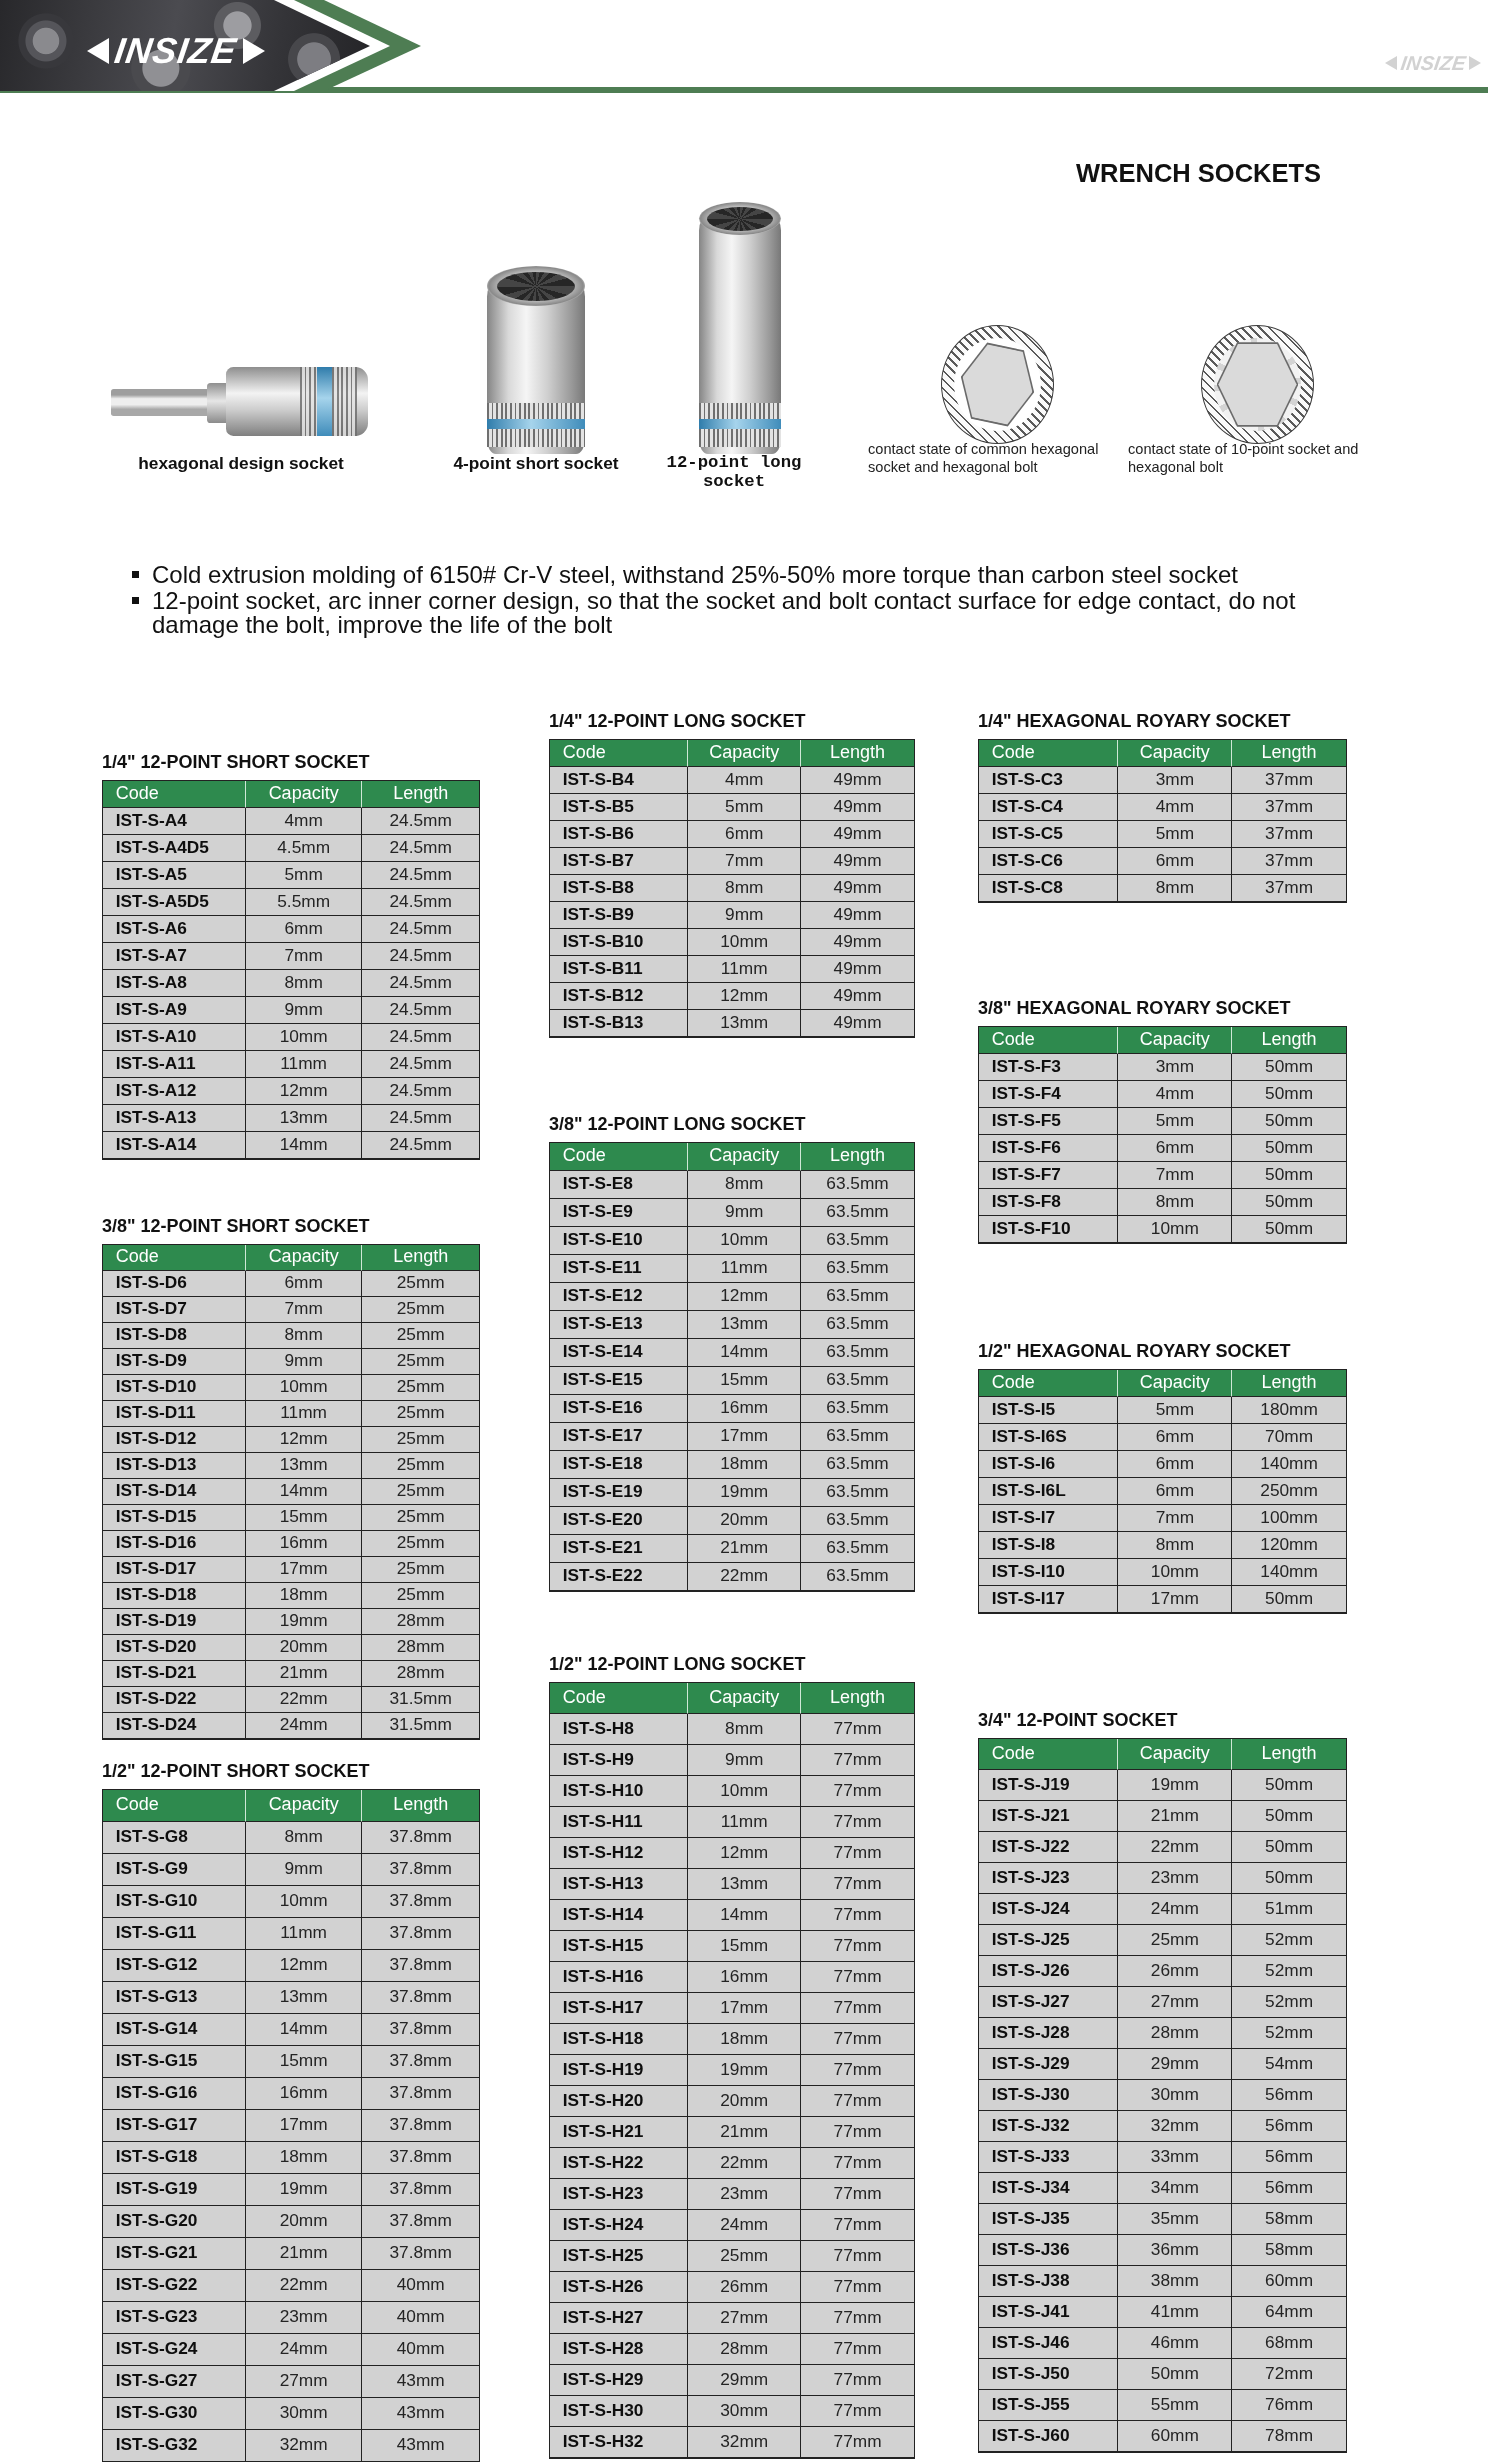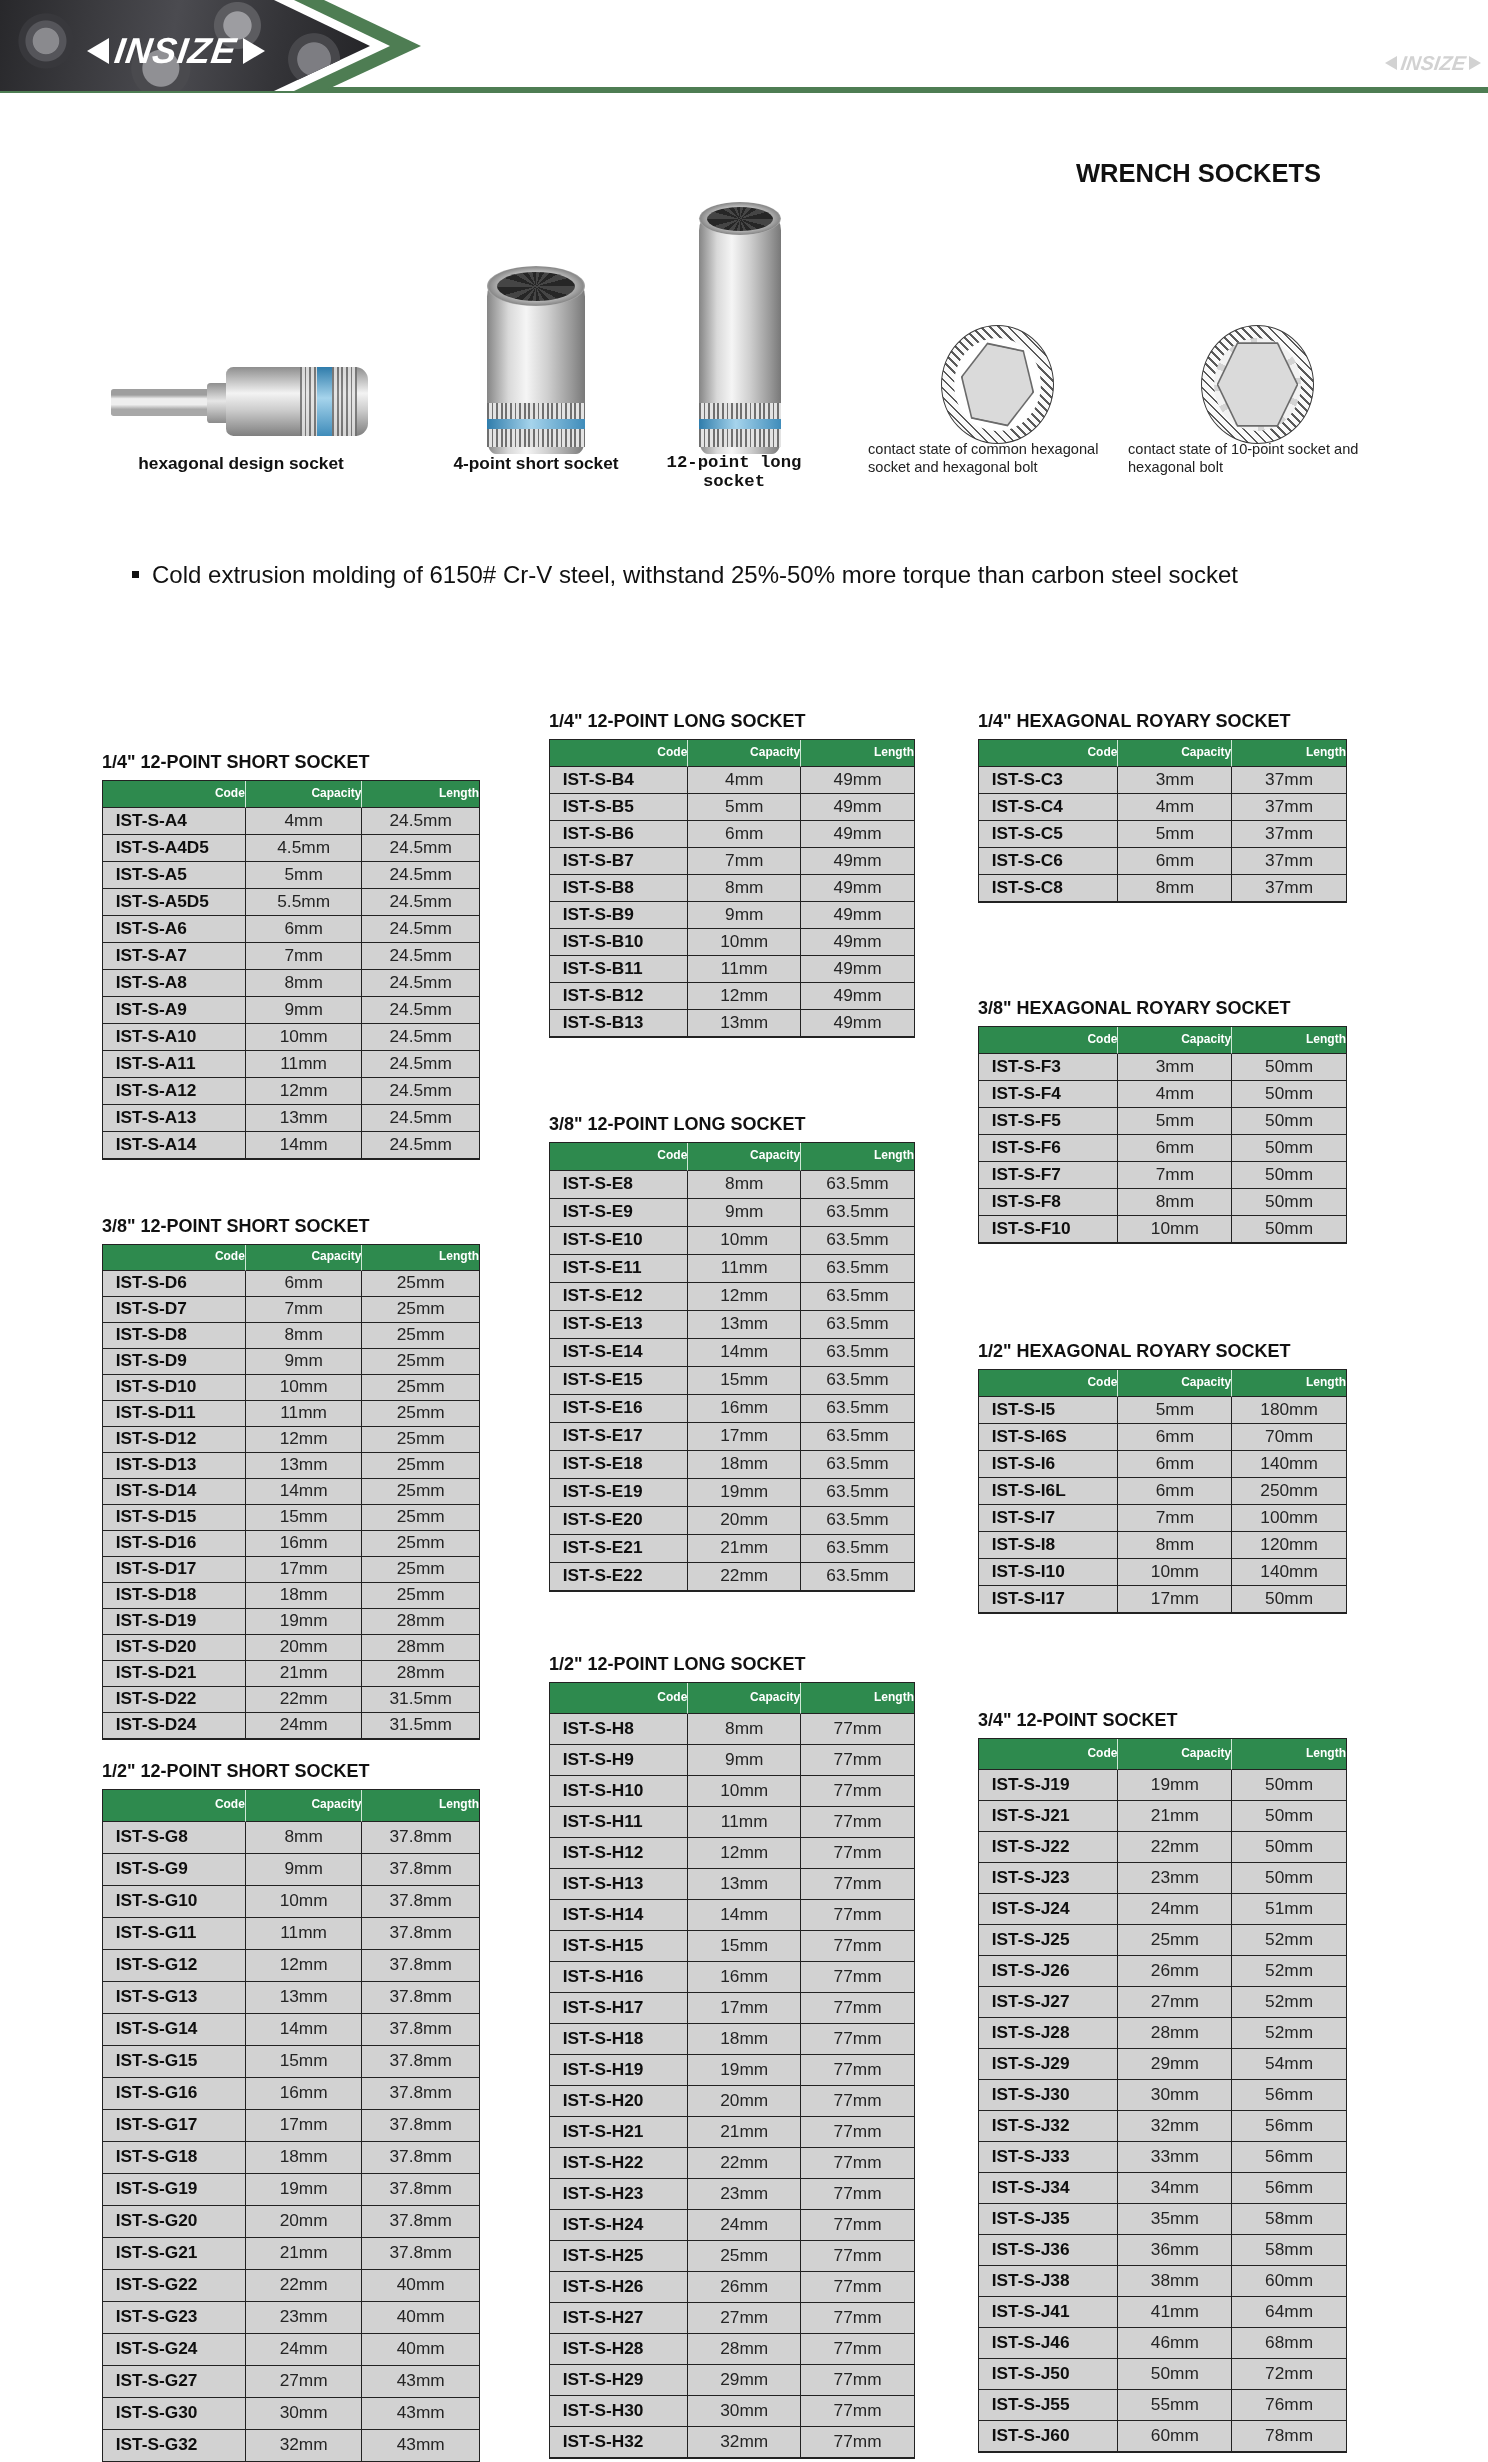--- a/index.html
+++ b/index.html
@@ -82,21 +82,21 @@
 
   
   .tbl{position:absolute;}
   .tbl-title{position:absolute;top:-28px;left:0;margin:0;font-size:18px;font-weight:bold;white-space:nowrap;}
   .grid{display:grid;grid-template-columns:38% 31% 31%;border:1.8px solid #222;}
   .cell{box-sizing:border-box;background:#d2d2d2;border-right:1.8px solid #222;border-bottom:1.8px solid #222;
       font-size:17.3px;text-align:center;color:#242424;height:var(--rh);line-height:calc(var(--rh) - 2.7px);
       overflow:hidden;white-space:nowrap;}
   .cell:nth-child(3n){border-right:none;}
   .cell.code{text-align:left;padding-left:12.8px;font-weight:bold;color:#0e0e0e;}
-  .cell.hd{background:#2e8a4e;color:#fff;font-weight:bold;font-size:12px;border-right:1.8px solid #cfe8d7;border-bottom:1.8px solid #222;text-align:right;}
+  .cell.hd{background:#2e8a4e;color:#fff;font-weight:normal;font-size:18px;border-right:1.8px solid #cfe8d7;border-bottom:1.8px solid #222;}
   .cell.hd:nth-child(3n){border-right:none;}
 </style>
 </head>
 <body>
 
 <div class="green-bar"></div>
 <div class="hero-green"></div>
 <div class="hero-white"></div>
 <div class="hero-photo">
   <div class="logo">
@@ -155,20 +155,21 @@
 </div>
 
 <div class="fig-label" style="left:109px;width:264px;">hexagonal design socket</div>
 <div class="fig-label" style="left:445px;width:182px;">4-point short socket</div>
 <div class="fig-label" style="left:643px;width:182px;font-family:Liberation Mono, monospace;">12-point long socket</div>
 <div class="fig-caption" style="left:868px;width:255px;">contact state of common hexagonal socket and hexagonal bolt</div>
 <div class="fig-caption" style="left:1128px;width:255px;">contact state of 10-point socket and hexagonal bolt</div>
 
 <div class="features">
   <div class="feature">Cold extrusion molding of 6150# Cr-V steel, withstand 25%-50% more torque than carbon steel socket</div>
+  <div class="feature">12-point socket, arc inner corner design, so that the socket and bolt contact surface for edge contact, do not damage the bolt, improve the life of the bolt</div>
 </div>
 
 <section class="tbl" style="left:102px;top:780px;width:378px;--rh:27px">
     <h3 class="tbl-title">1/4" 12-POINT SHORT SOCKET</h3>
     <div class="grid">
       <div class="cell hd code">Code</div>
       <div class="cell hd">Capacity</div>
       <div class="cell hd">Length</div>
       <div class="cell code">IST-S-A4</div>
       <div class="cell">4mm</div>

